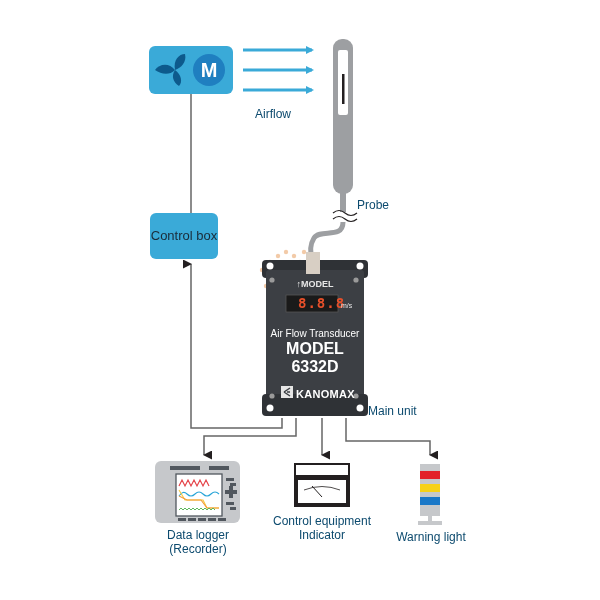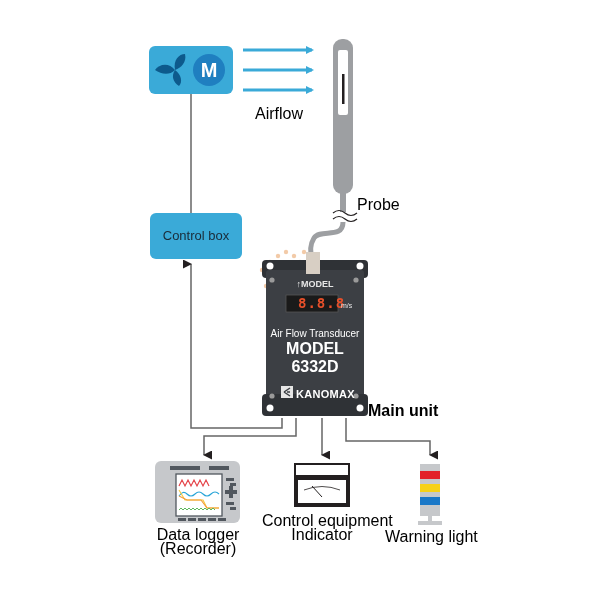--- a/index.html
+++ b/index.html
@@ -1,18 +1,18 @@
 <!DOCTYPE html>
 <html><head>
 <meta charset="utf-8">
 <style>
   html,body{margin:0;padding:0;background:#ffffff;}
   body{width:600px;height:600px;position:relative;overflow:hidden;font-family:"Liberation Sans",sans-serif;color:#231f20;}
   .abs{position:absolute;}
-  .lbl{position:absolute;font-size:16px;color:#000000;white-space:nowrap;line-height:14px;}
+  .lbl{position:absolute;font-size:12px;color:#0c4a6e;white-space:nowrap;line-height:14px;}
   .center{text-align:center;}
 </style>
 </head>
 <body>
 
 <svg class="abs" style="left:0;top:0" width="600" height="600" viewBox="0 0 600 600">
   <defs>
     <marker id="arrBlue" markerWidth="8" markerHeight="8" refX="6" refY="4" orient="auto" markerUnits="userSpaceOnUse">
       <path d="M0,0 L8,4 L0,8 z" fill="#3aaad8"></path>
     </marker>
@@ -137,32 +137,32 @@
   </svg>
   <div class="abs" style="left:44px;top:8px;width:32px;height:32px;border-radius:50%;background:#1f7fc0;color:#fff;font-weight:bold;font-size:20px;line-height:32px;text-align:center;">
     <span>M</span>
   </div>
 </div>
 
 <div class="lbl" style="left:255px;top:107px;">Airflow</div>
 
 <div class="lbl" style="left:357px;top:198px;">Probe</div>
 
-<div class="abs center" style="left:150px;top:213px;width:92px;height:46px;background:#3aaad8;border-radius:6px;font-size:13px;line-height:46px;color:#1a2b38;">
+<div class="abs center" style="left:150px;top:213px;width:68px;height:46px;background:#3aaad8;border-radius:6px;font-size:13px;line-height:46px;color:#1a2b38;">
   <span>Control box</span>
 </div>
 
 <div class="abs center" style="left:266px;top:279px;width:98px;font-size:9px;font-weight:bold;color:#e6e6e6;">↑MODEL</div>
 <div class="abs" style="left:298px;top:295px;width:38px;font-family:'DejaVu Sans Mono',monospace;font-size:14px;font-weight:bold;color:#e8502a;line-height:17px;letter-spacing:1px;">8.8.8</div>
 <div class="abs" style="left:341px;top:302px;font-size:7px;color:#e6e6e6;">m/s</div>
 <div class="abs center" style="left:262px;top:328px;width:106px;font-size:10px;color:#ffffff;">Air Flow Transducer</div>
 <div class="abs center" style="left:262px;top:340px;width:106px;font-size:16px;font-weight:bold;color:#ffffff;">MODEL 6332D</div>
 <div class="abs" style="left:296px;top:388px;font-size:11px;font-weight:bold;color:#ffffff;letter-spacing:0.3px;">KANOMAX</div>
 
-<div class="lbl" style="left:368px;top:404px;font-weight:bold;">Main unit</div>
+<div class="lbl" style="left:368px;top:404px;">Main unit</div>
 
 <div class="lbl center" style="left:148px;top:528px;width:100px;">
   <div>Data logger</div>
   <div>(Recorder)</div>
 </div>
 <div class="lbl center" style="left:262px;top:514px;width:120px;">
   <div>Control equipment</div>
   <div>Indicator</div>
 </div>
 <div class="lbl center" style="left:385px;top:530px;width:92px;text-align:center;">Warning light</div>

